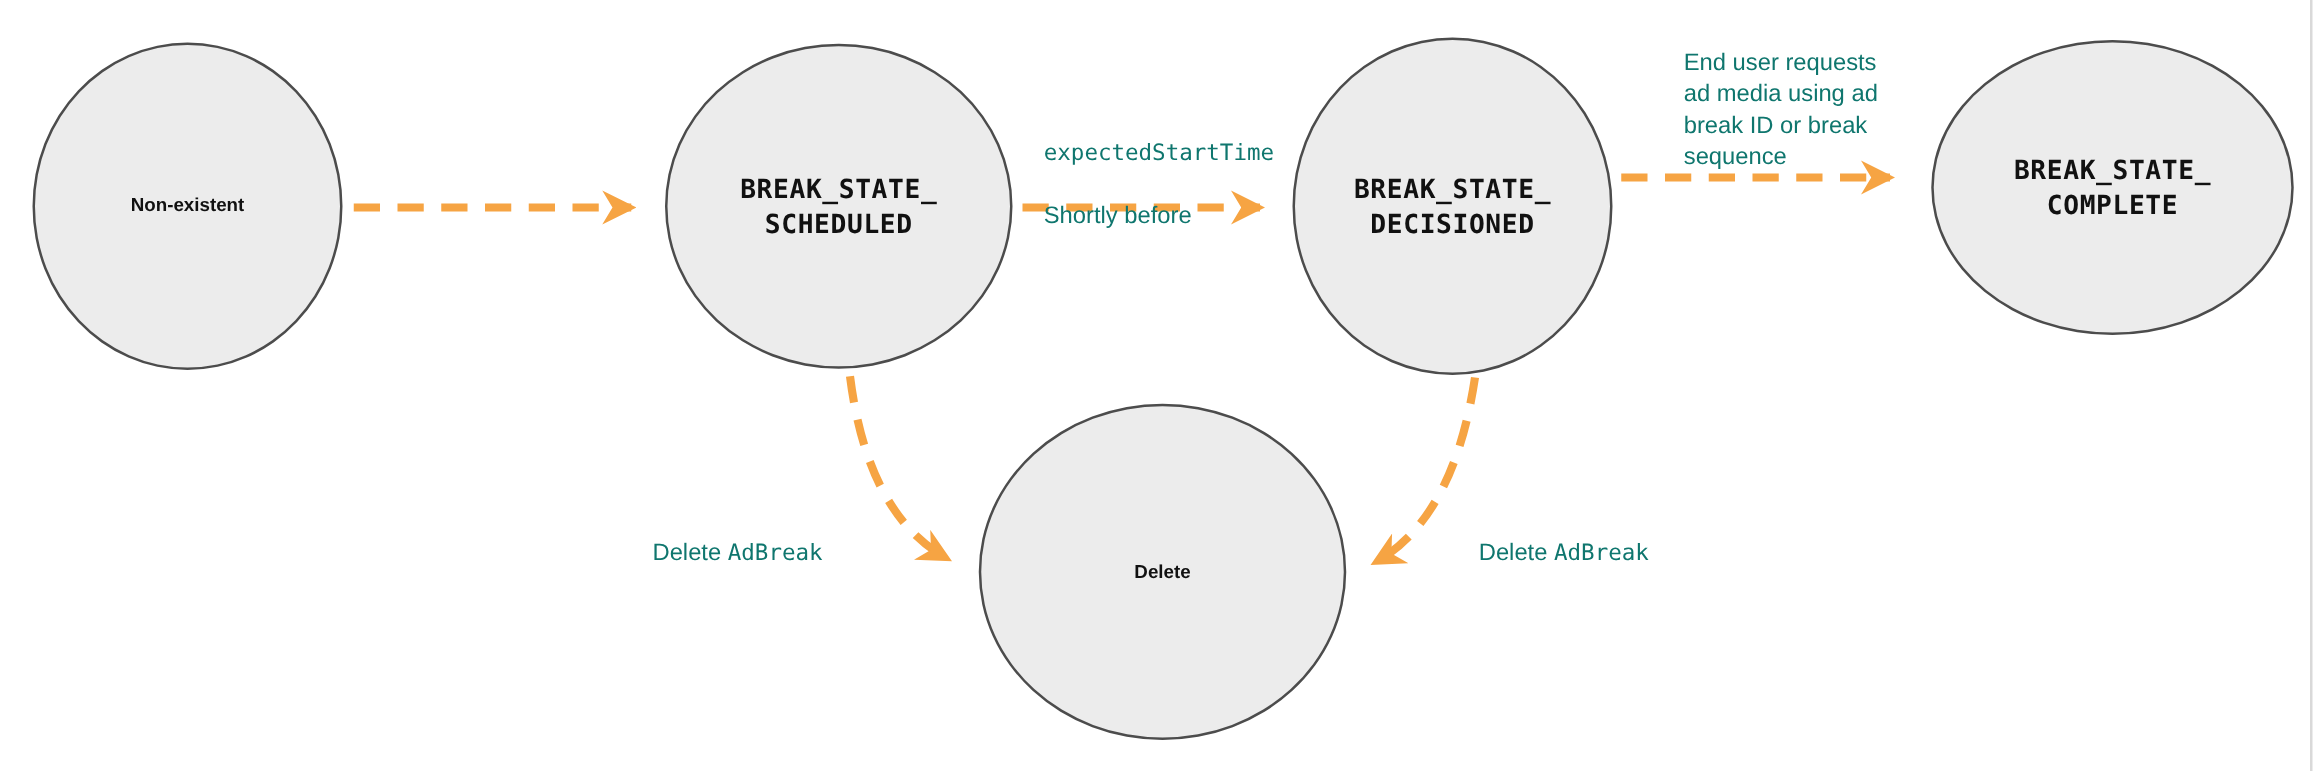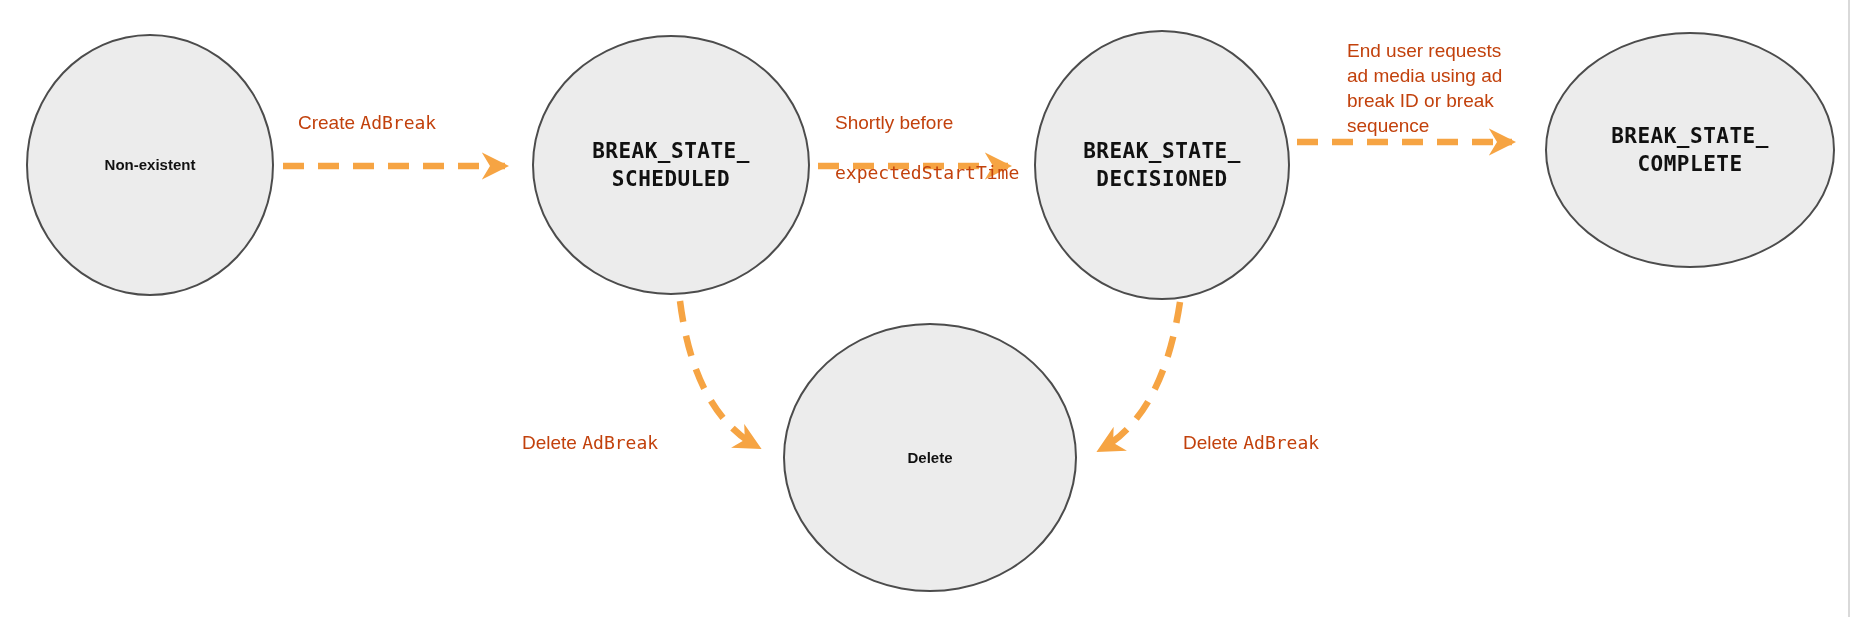--- a/index.html
+++ b/index.html
@@ -37,21 +37,21 @@
     font-family: "DejaVu Sans Mono", "Liberation Mono", monospace;
     font-size: 21px;
     line-height: 28px;
     letter-spacing: 0.5px;
   }
   
   .edge-label {
     position: absolute;
     font-size: 19px;
     line-height: 25px;
-    color: #c2410c;
+    color: #0f766e;
     white-space: pre-line;
   }
   .edge-label .mono {
     font-family: "DejaVu Sans Mono", "Liberation Mono", monospace;
     font-size: 18px;
   }
   .edge-label .line { display: block; }
   
   svg.arrows {
     position: absolute;
@@ -106,27 +106,24 @@
 
   <div class="node" style="left:1545px; top:32px; width:290px; height:236px;">
     <span class="label mono">BREAK_STATE_
 COMPLETE</span>
   </div>
 
   <div class="node" style="left:783px; top:323px; width:294px; height:269px;">
     <span class="label">Delete</span>
   </div>
 
-  <div class="edge-label" style="left:298px; top:85px;">
-    <span>Create </span><span class="mono">AdBreak</span>
-  </div>
 
   <div class="edge-label" style="left:835px; top:85px;">
+    <span class="line mono">expectedStartTime</span>
     <span class="line">Shortly before</span>
-    <span class="line mono">expectedStartTime</span>
   </div>
 
   <div class="edge-label" style="left:1347px; top:38px; width:190px;">End user requests
 ad media using ad
 break ID or break
 sequence</div>
 
   <div class="edge-label" style="left:522px; top:405px;">
     <span>Delete </span><span class="mono">AdBreak</span>
   </div>

